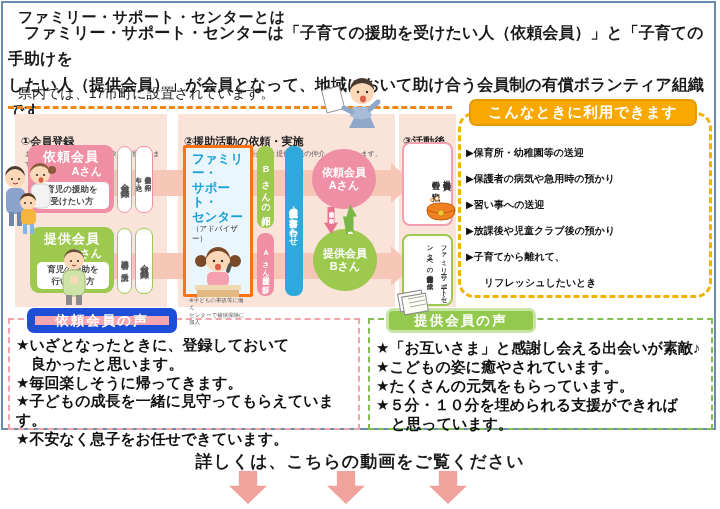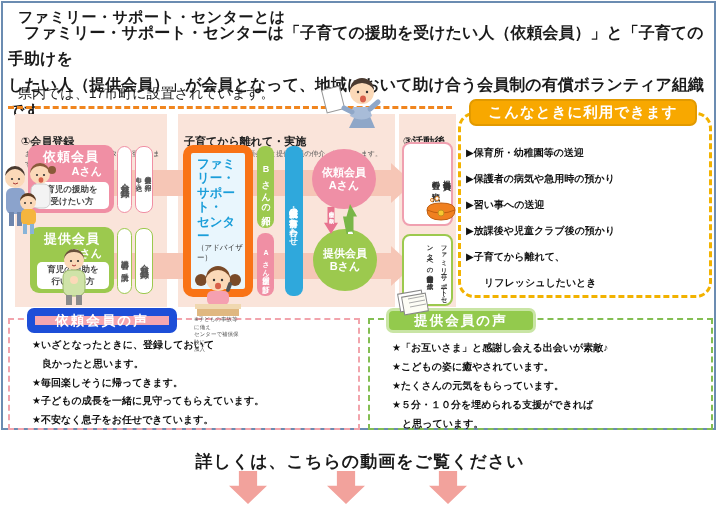--- a/index.html
+++ b/index.html
@@ -35,21 +35,21 @@
                  border-radius:5px; color:#444; font-weight:bold; font-size:8.5px; line-height:1.3;
                  display:flex; align-items:center; justify-content:center; text-align:center; }
   .vpill { display:flex; align-items:center; justify-content:center; writing-mode:vertical-rl;
            text-orientation:upright; border-radius:8px; z-index:2; text-align:center; }
   .wpill { background:#fff; color:#555; font-weight:bold; }
   .pill-a1 { left:117px; top:146px; width:15px; height:67px; border:1.5px solid #f08fa4; font-size:9px; letter-spacing:2px; }
   .pill-a2 { left:135px; top:146px; width:18px; height:67px; border:1.5px solid #f08fa4; font-size:6.5px; line-height:9px; }
   .pill-b1 { left:117px; top:228px; width:15px; height:66px; border:1.5px solid #9cc94e; font-size:7.5px; letter-spacing:1px; }
   .pill-b2 { left:135px; top:228px; width:18px; height:66px; border:1.5px solid #9cc94e; font-size:9px; letter-spacing:2px; }
   .center-box { left:183px; top:145px; width:70px; height:152px; background:#e9f6fd;
-                border:8px solid #f97316; border-radius:10px; z-index:2; }
+                border:3px solid #f97316; border-radius:2px; z-index:2; }
   .center-name { font-size:12.5px; font-weight:bold; color:#1b9ed9; line-height:1.15; padding:4px 0 0 6px; }
   .center-sub { font-size:7.5px; color:#333; padding-left:6px; }
   .center-note { font-size:5.5px; color:#555; line-height:1.35; padding:0 3px; }
   .spill { color:#fff; font-weight:bold; }
   .pill-introb { left:257px; top:146px; width:17px; height:82px; background:#9cc94e; font-size:9px; letter-spacing:1px; }
   .pill-sounda { left:257px; top:233px; width:17px; height:63px; background:#f08fa4; font-size:7px; }
   .pill-meet { left:285px; top:146px; width:18px; height:150px; background:#2fa8dc; font-size:8.5px; }
   .circle { border-radius:50%; z-index:2; color:#fff; font-weight:bold; display:flex;
             align-items:center; justify-content:center; text-align:center; line-height:1.2; }
   .circle-a { left:312px; top:149px; width:64px; height:60px; background:#ef8fa6; font-size:11px; }
@@ -69,21 +69,21 @@
                   border-radius:7px; color:#fff; font-weight:bold; font-size:14.5px; z-index:2;
                   display:flex; align-items:center; justify-content:center; letter-spacing:1px; }
   .usage-list { left:466px; top:140px; width:240px; font-size:10px; font-weight:bold; line-height:26px; color:#111; }
   .voice-box { top:318px; height:112px; }
   .req-box { left:8px; width:352px; border:2px dashed #f2a4ac; }
   .prov-box { left:368px; width:345px; border:2px dashed #83be52; }
   .voice-header { top:308px; width:150px; height:25px; border-radius:7px; color:#fff; font-weight:bold;
                   font-size:13.5px; z-index:2; display:flex; align-items:center; justify-content:center; letter-spacing:2px; }
   .req-header { left:27px; background:#f5a6b0; border:8px solid #1d4ed8; }
   .prov-header { left:386px; background:#93ca4d; border:3px solid #c9e5a5; }
-  .voice-list { font-size:10px; font-weight:bold; color:#111;margin-left:16px; }
+  .voice-list { font-size:15px; font-weight:bold; color:#111; }
   .req-list { left:16px; top:336px; width:340px; line-height:18.8px; }
   .prov-list { left:376px; top:338px; width:334px; line-height:19px; }
   .footer-text { left:0; top:438px; width:720px; text-align:center; font-size:17px; font-weight:bold; letter-spacing:1px;margin-top:12px; }
   .dn-arrow { top:471px; width:38px; height:33px; background:#f2a29c;
               clip-path:polygon(26% 0,74% 0,74% 45%,100% 45%,50% 100%,0 45%,26% 45%); }
   .ar1 { left:229px; } .ar2 { left:327px; } .ar3 { left:429px; }
   .illus { z-index:3; }
 </style>
 </head>
 <body>
@@ -108,21 +108,21 @@
     <ellipse cx="43" cy="27" rx="3" ry="3.4" fill="#d8604a"></ellipse>
   </svg>
 
   <div class="abs dash-line"></div>
 
   <div class="abs sec sec1">
     <div class="sec-title">①会員登録</div>
     <div class="sec-sub">お住まいの各市町村のセンターに登録します。</div>
   </div>
   <div class="abs sec sec2">
-    <div class="sec-title">子育てから離れて・実施</div>
+    <div class="sec-title">②援助活動の依頼・実施</div>
     <div class="sec-sub" style="text-align:center;padding-left:0">アドバイザーが依頼会員と提供会員の仲介・紹介をします。</div>
   </div>
   <div class="abs sec sec3">
     <div class="sec-title">③活動後</div>
     <div class="sec-sub pre">料金の支払い
 活動報告書の作成</div>
   </div>
 
   <div class="abs band band-a"></div>
   <div class="abs bhead bhead-a"></div>

